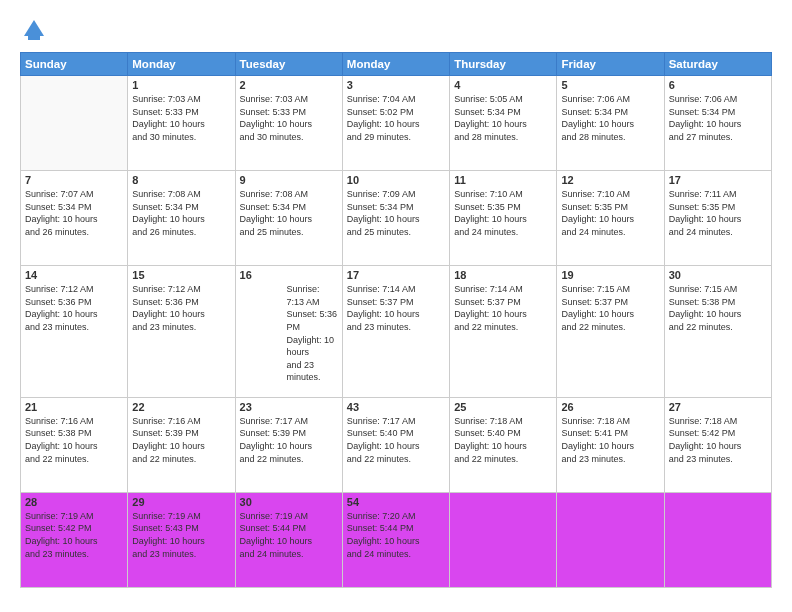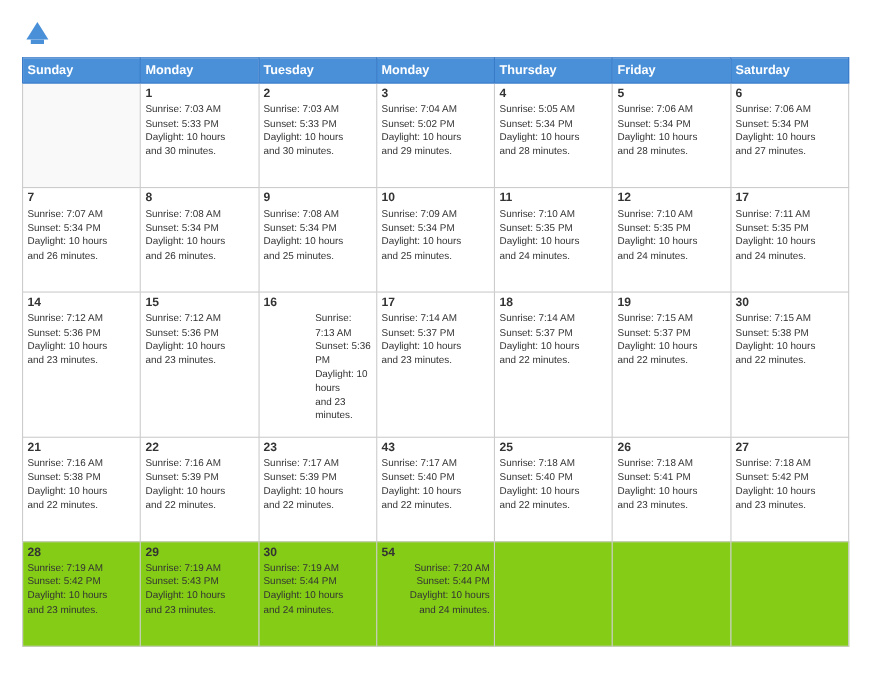--- a/index.html
+++ b/index.html
@@ -83,21 +83,21 @@
       padding: 3px 4px;
       font-size: 9.5px;
       color: #333;
       background: #fff;
       height: 88px;
     }
     .calendar td.empty {
       background: #f9f9f9;
     }
     .calendar td.last-row {
-      background: #84cc16;
+      background: #d946ef;
     }
     .day-number {
       font-size: 11px;
       font-weight: bold;
       color: #333;
       margin-bottom: 2px;
       display: block;
     }
     .day-info {
       font-size: 9px;
@@ -354,21 +354,21 @@
           </td>
           <td class="last-row">
             <span class="day-number">30</span>
             <div class="day-info" style="white-space: pre-line;">Sunrise: 7:19 AM
 Sunset: 5:44 PM
 Daylight: 10 hours
 and 24 minutes.</div>
           </td>
           <td class="last-row">
             <span class="day-number">54</span>
-            <div class="day-info" style="white-space: pre-line; text-align: right;">Sunrise: 7:20 AM
+            <div class="day-info" style="white-space: pre-line;">Sunrise: 7:20 AM
 Sunset: 5:44 PM
 Daylight: 10 hours
 and 24 minutes.</div>
           </td>
           <td class="empty last-row"></td>
           <td class="empty last-row"></td>
           <td class="empty last-row"></td>
         </tr>
       </tbody>
   </table>

